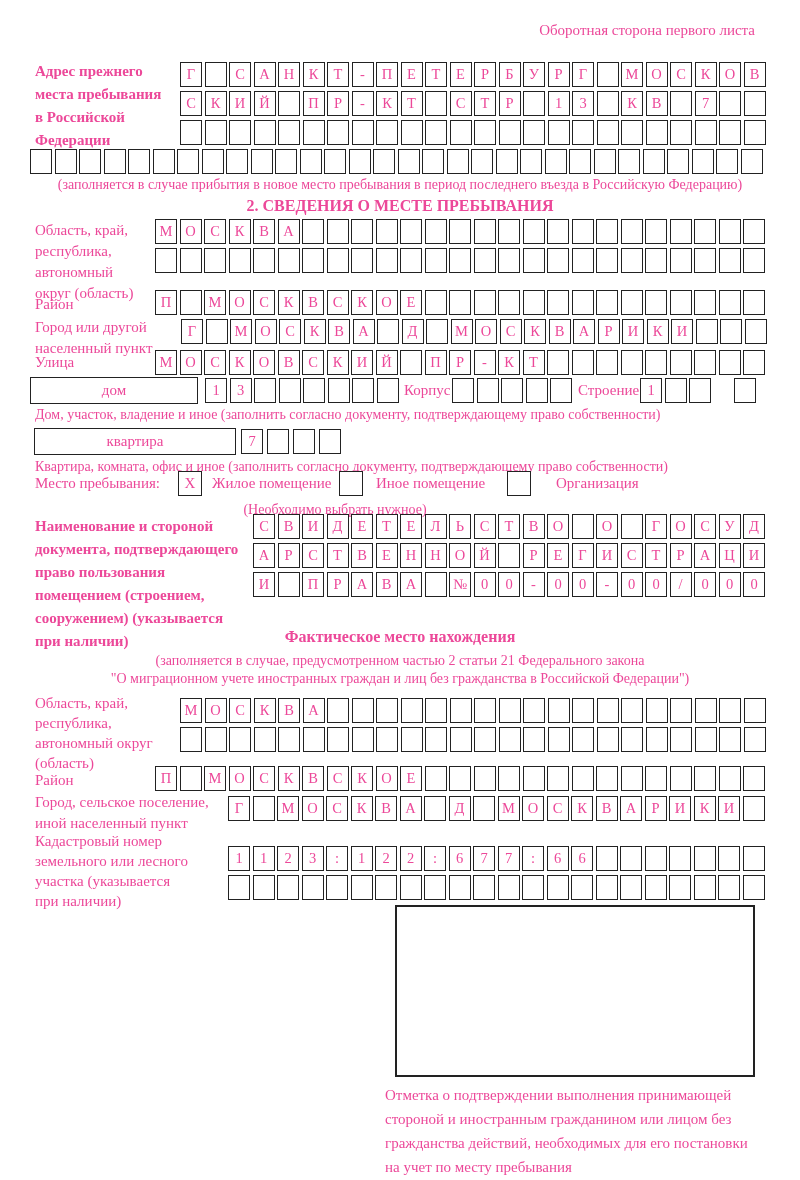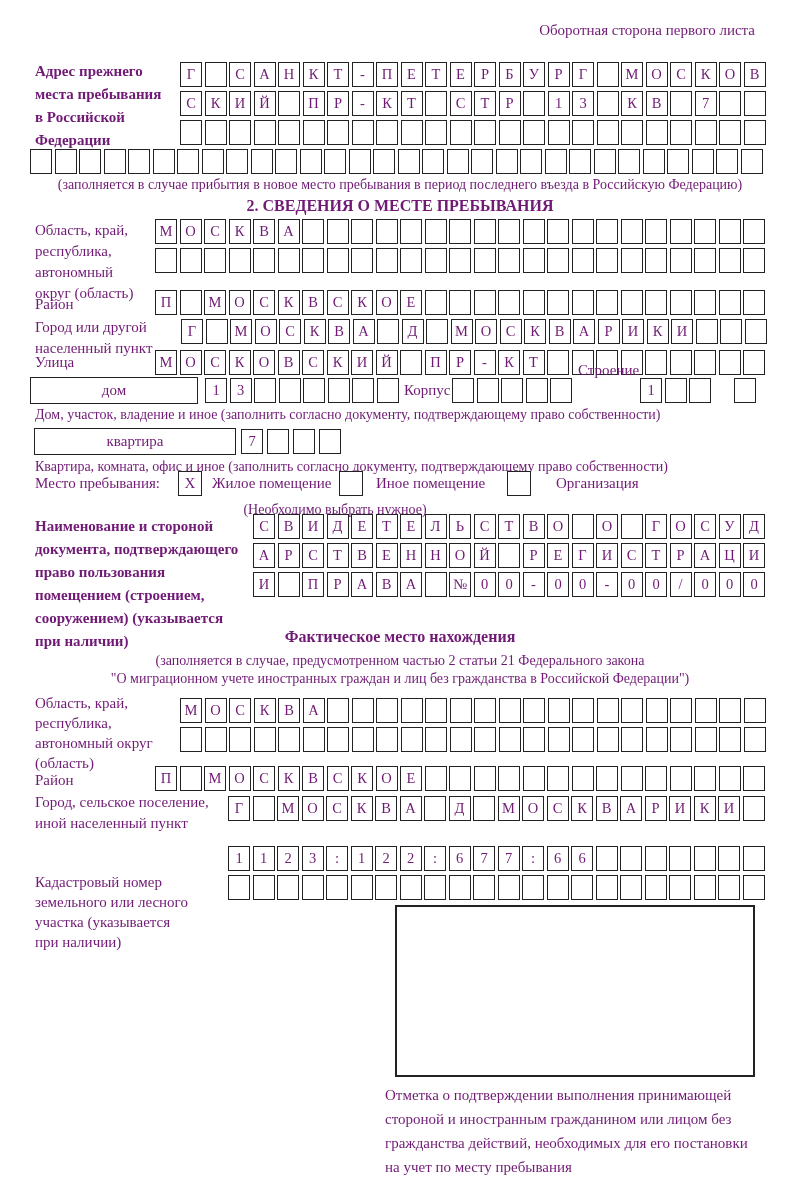--- a/index.html
+++ b/index.html
@@ -2,21 +2,21 @@
 <html><head>
 <meta charset="utf-8">
 <style>
   * { box-sizing: border-box; }
   html,body { margin:0; padding:0; background:#fff; }
   .page {
     position: relative;
     width: 800px;
     height: 1180px;
     background: #fff;
-    color: #701a75;
+    color: #ec4899;
     font-family: "Liberation Serif", "DejaVu Serif", serif;
     overflow: hidden;
   }
   .abs { position: absolute; }
   .cellrow { position: absolute; display: flex; gap: 2.5px; }
   .cell {
     flex: 0 0 22px; width: 22px; height: 25px;
     border: 1.7px solid #222; background:#fff;
     display: flex; align-items: center; justify-content: center;
     font-size: 14.5px; line-height: 1;
@@ -330,21 +330,21 @@
       <span class="cell"></span>
     </div>
   <div class="inl" style="left:404px; top:382px;">Корпус</div>
   <div class="cellrow" style="left:452px; top:378px;">
       <span class="cell"></span>
       <span class="cell"></span>
       <span class="cell"></span>
       <span class="cell"></span>
       <span class="cell"></span>
     </div>
-  <div class="inl" style="left:578px; top:362px;">Строение</div>
+  <div class="inl" style="left:578px; top:382px;">Строение</div>
   <div class="cellrow" style="left:640px; top:378px;">
       <span class="cell">1</span>
       <span class="cell"></span>
       <span class="cell"></span>
     </div>
   <div class="cellrow" style="left:734px; top:378px;">
       <span class="cell"></span>
     </div>
   <div class="abs cap" style="left:35px; top:407px;">Дом, участок, владение и иное (заполнить согласно документу, подтверждающему право собственности)</div>
 
@@ -558,21 +558,21 @@
       <span class="cell">К</span>
       <span class="cell">В</span>
       <span class="cell">А</span>
       <span class="cell">Р</span>
       <span class="cell">И</span>
       <span class="cell">К</span>
       <span class="cell">И</span>
       <span class="cell"></span>
     </div>
 
-  <div class="abs lbl20" style="left:35px; top:831px; width:175px;margin-top:41px;">
+  <div class="abs lbl20" style="left:35px; top:831px; width:175px;">
       <div>Кадастровый номер</div>
       <div>земельного или лесного</div>
       <div>участка (указывается</div>
       <div>при наличии)</div>
     </div>
   <div class="cellrow" style="left:228px; top:846px;">
       <span class="cell">1</span>
       <span class="cell">1</span>
       <span class="cell">2</span>
       <span class="cell">3</span>

